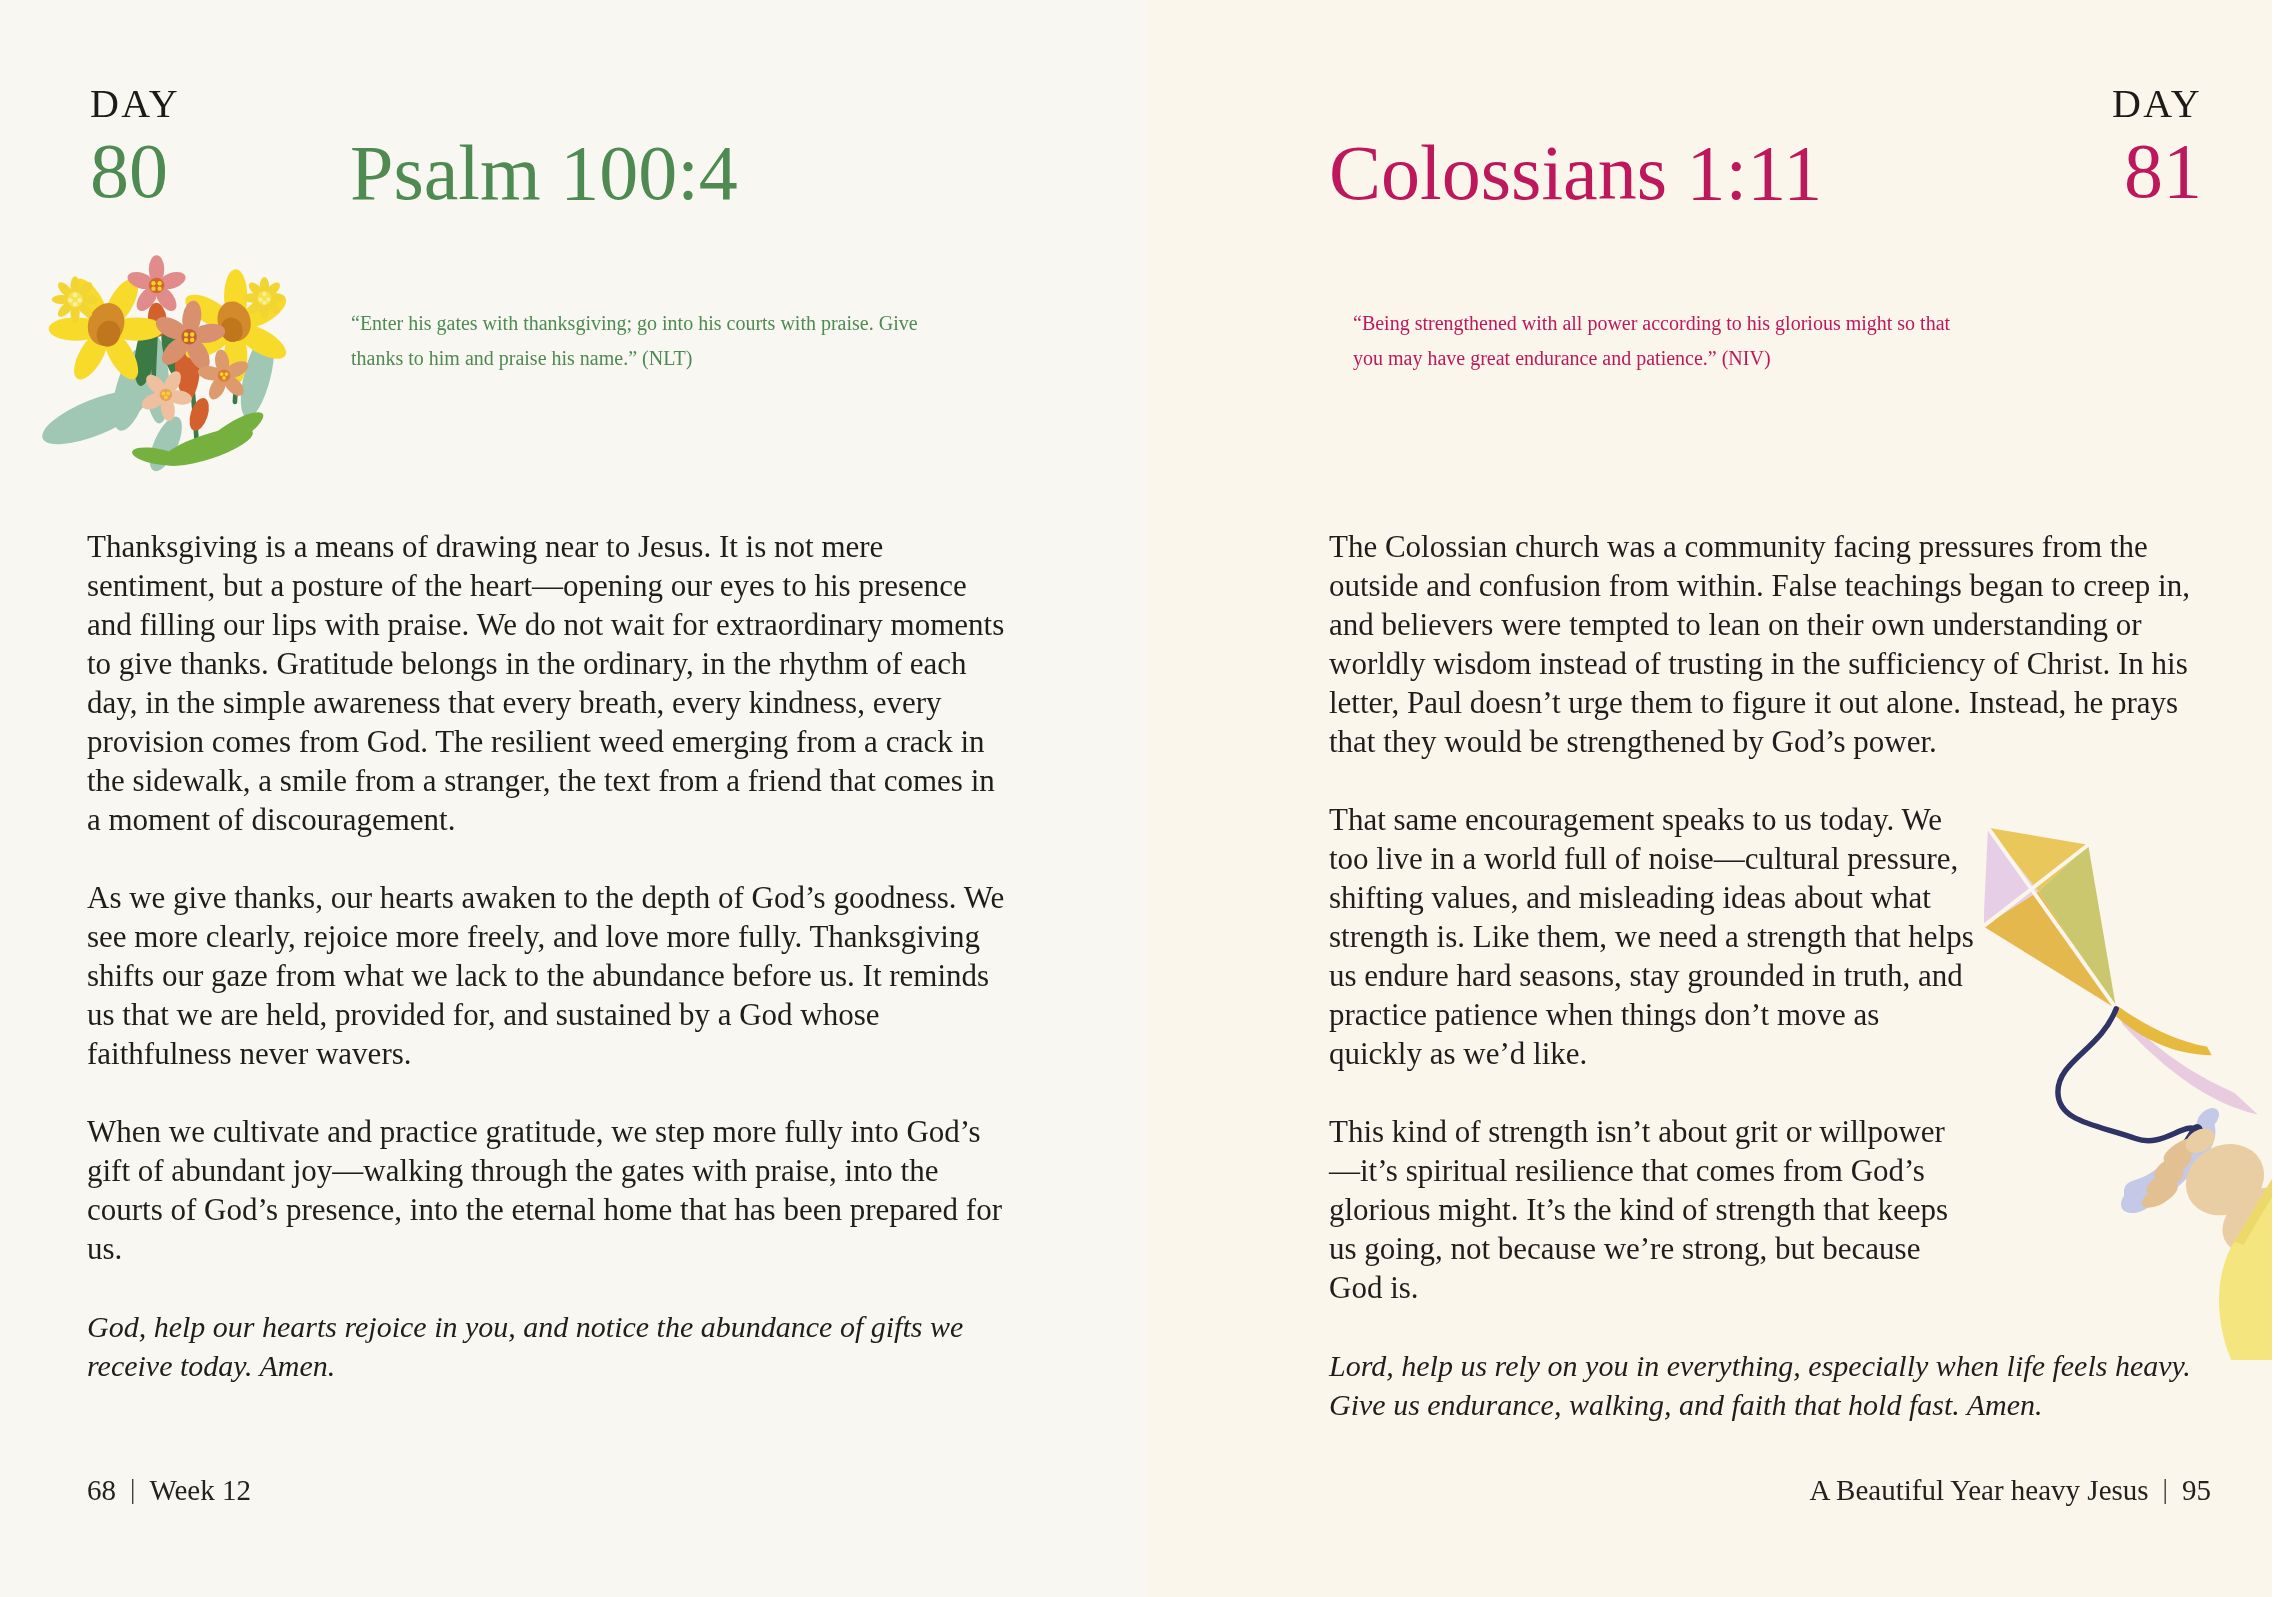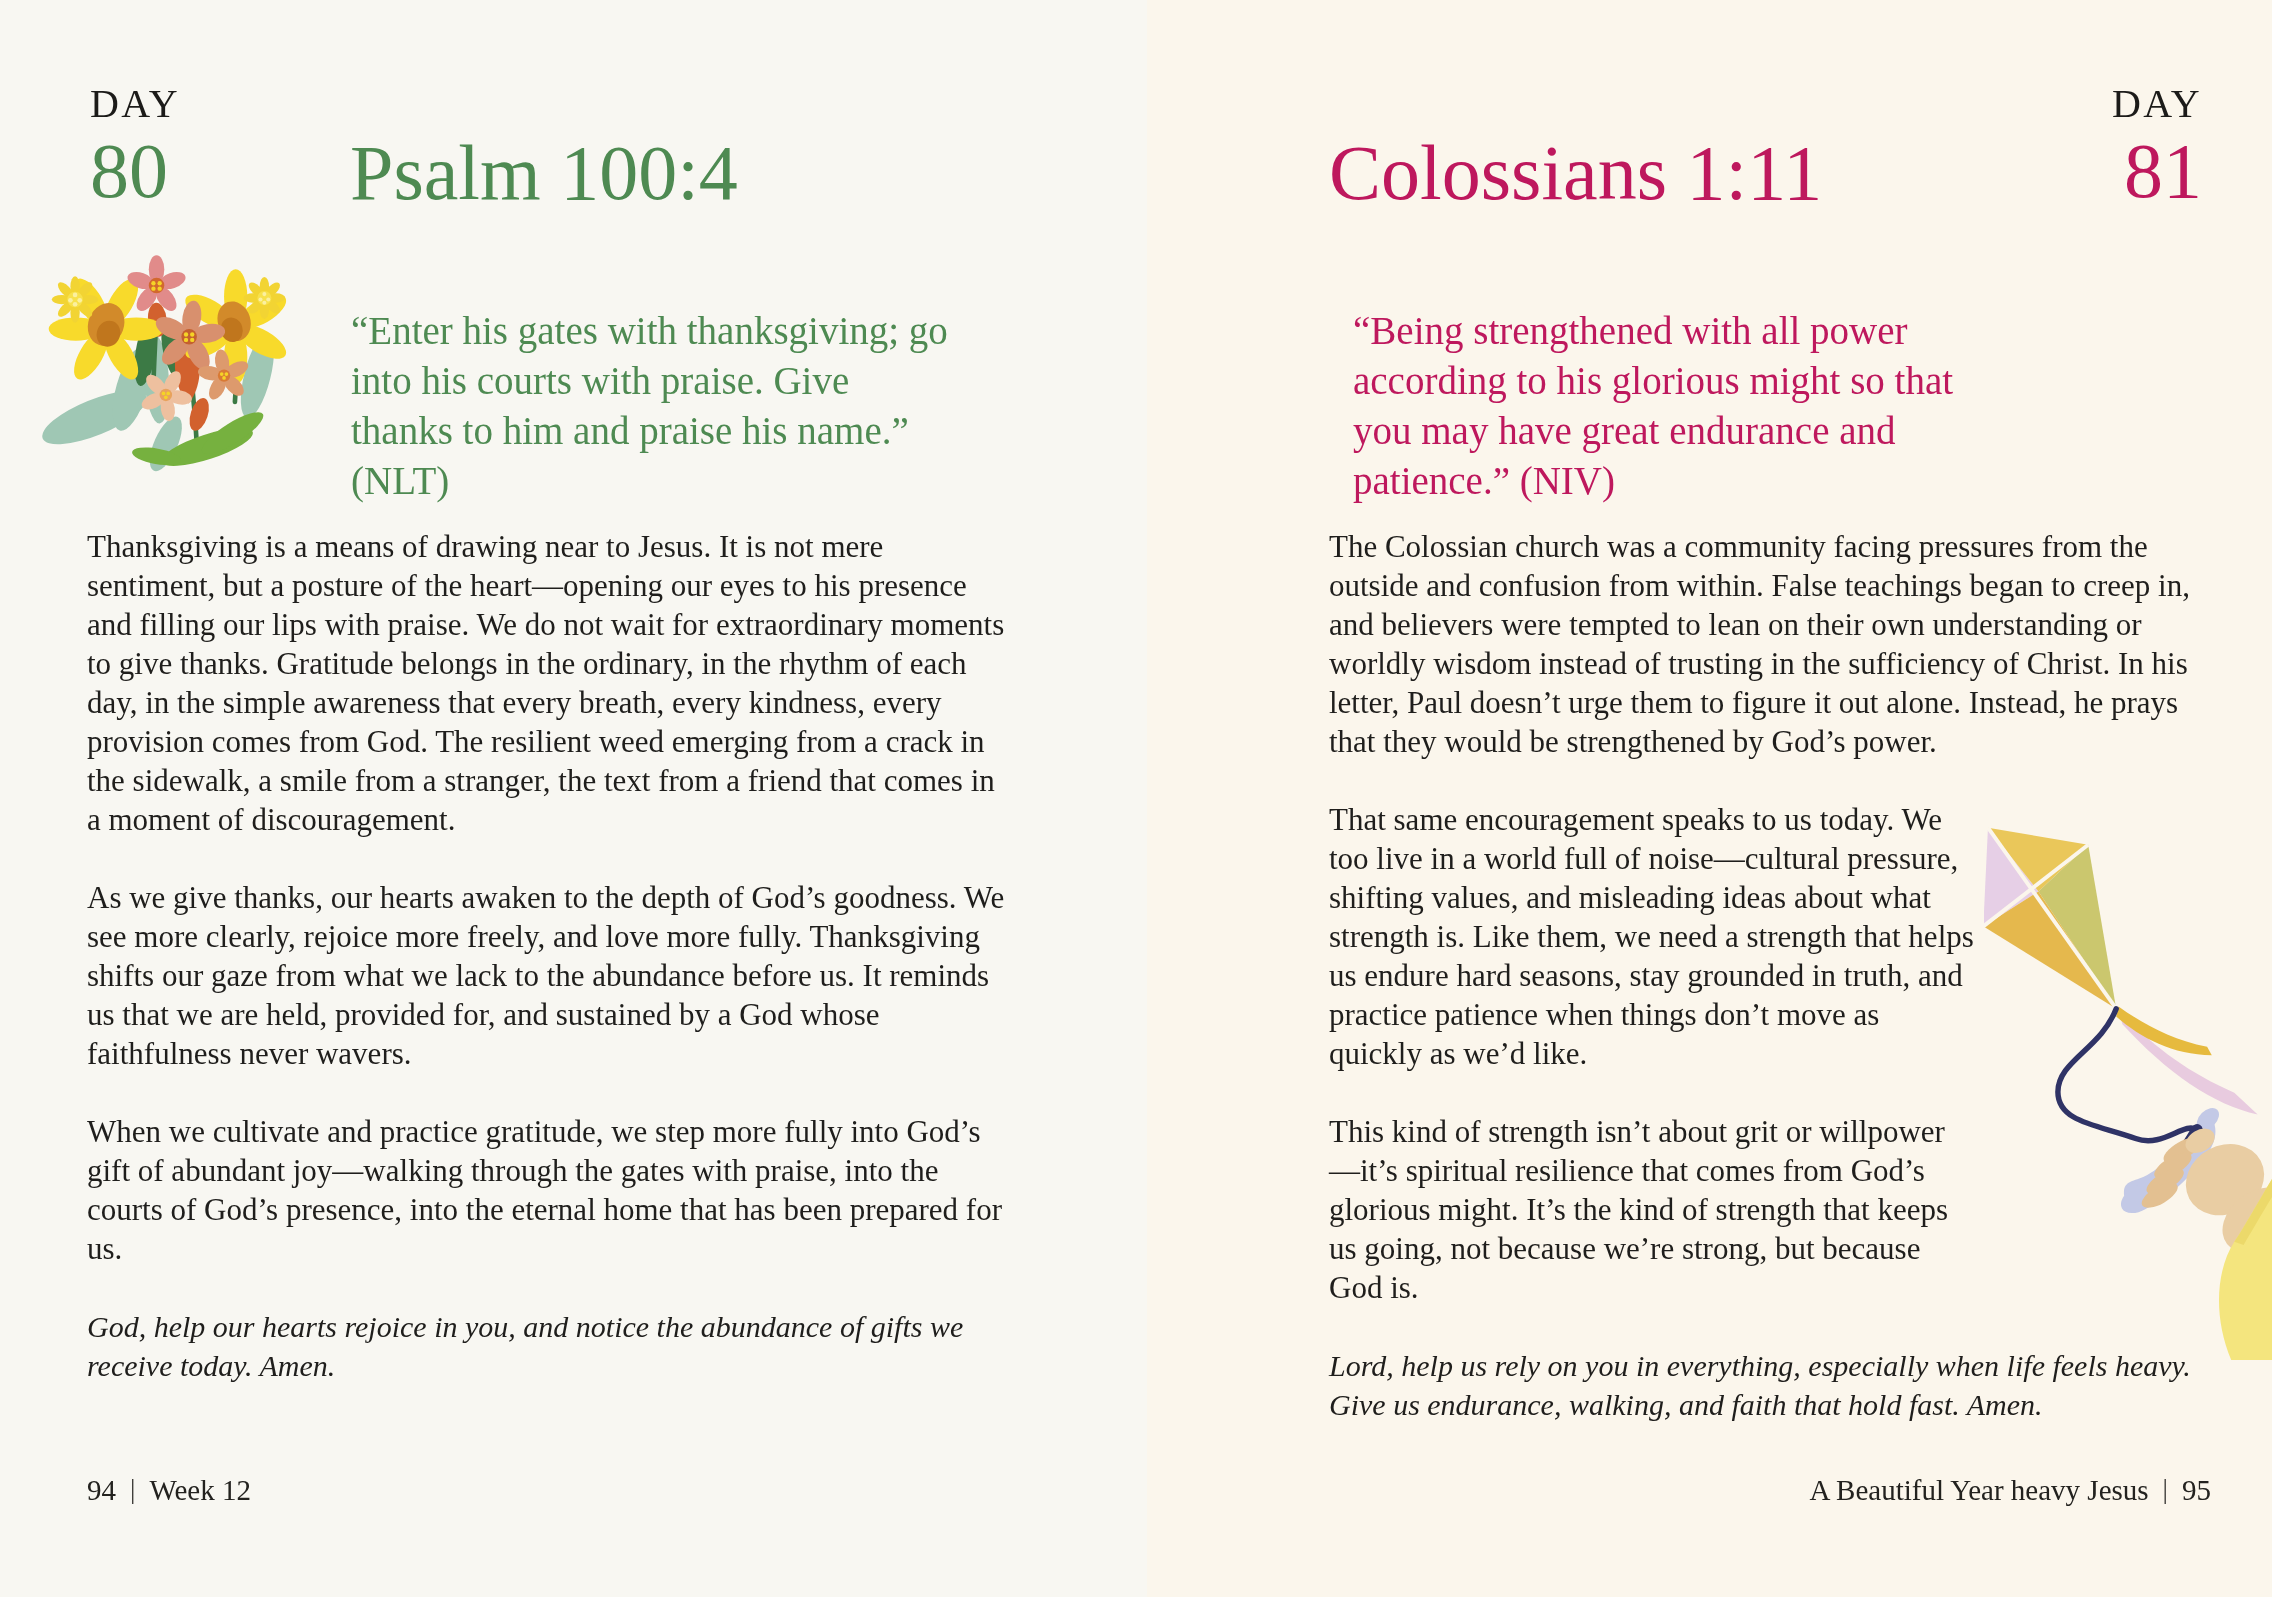--- a/index.html
+++ b/index.html
@@ -19,21 +19,21 @@
   .day-label{font-size:40px;line-height:45px;letter-spacing:2.3px;color:#1c1b19;}
   .day-number{font-size:78px;line-height:79px;margin-top:4.7px;}
 
   .green{color:#4e8a52;}
   .orange{color:#be185d;}
 
   .page-title{position:absolute;top:132px;font-size:78px;line-height:82px;font-weight:400;margin:0;}
   .title-left{left:350px;}
   .title-right{left:182px;}
 
-  .scripture-quote{position:absolute;top:306px;font-size:39px;line-height:50px;margin:0;}
+  .scripture-quote{position:absolute;top:306px;font-size:20px;line-height:35px;margin:0;}
   .quote-left{left:351px;width:599px;}
   .quote-right{left:182px;width:614px;margin-left:24px;}
 
   .body-copy{position:absolute;top:507px;font-size:31px;line-height:39px;margin-top:20px;}
   .body-left{left:87px;width:925px;}
   .body-right{left:182px;width:871px;}
   .body-copy p{margin:0 0 39px 0;}
   .body-right p.wrap-narrow-a{width:645px;}
   .body-right p.wrap-narrow-b{width:637px;}
   .prayer{font-style:italic;font-size:30px;}
@@ -211,21 +211,21 @@
     <p class="scripture-quote quote-left green">“Enter his gates with thanksgiving; go into his courts with praise. Give thanks to him and praise his name.” (NLT)</p>
 
     <div class="body-copy body-left">
       <p>Thanksgiving is a means of drawing near to Jesus. It is not mere sentiment, but a posture of the heart—opening our eyes to his presence and filling our lips with praise. We do not wait for extraordinary moments to give thanks. Gratitude belongs in the ordinary, in the rhythm of each day, in the simple awareness that every breath, every kindness, every provision comes from God. The resilient weed emerging from a crack in the sidewalk, a smile from a stranger, the text from a friend that comes in a moment of discouragement.</p>
       <p>As we give thanks, our hearts awaken to the depth of God’s goodness. We see more clearly, rejoice more freely, and love more fully. Thanksgiving shifts our gaze from what we lack to the abundance before us. It reminds us that we are held, provided for, and sustained by a God whose faithfulness never wavers.</p>
       <p>When we cultivate and practice gratitude, we step more fully into God’s gift of abundant joy—walking through the gates with praise, into the courts of God’s presence, into the eternal home that has been prepared for us.</p>
       <p class="prayer">God, help our hearts rejoice in you, and notice the abundance of gifts we receive today. Amen.</p>
     </div>
 
     <footer class="page-footer footer-left">
-      <span>94</span><span class="footer-sep">|</span><span>Week 12</span>
+      <span>68</span><span class="footer-sep">|</span><span>Week 12</span>
     </footer>
   </section>
 
   <section class="page page-right">
 
     <h1 class="page-title title-right orange">Colossians 1:11</h1>
 
     <div class="day-block day-block-right">
       <div class="day-label">DAY</div>
       <div class="day-number orange">81</div>

